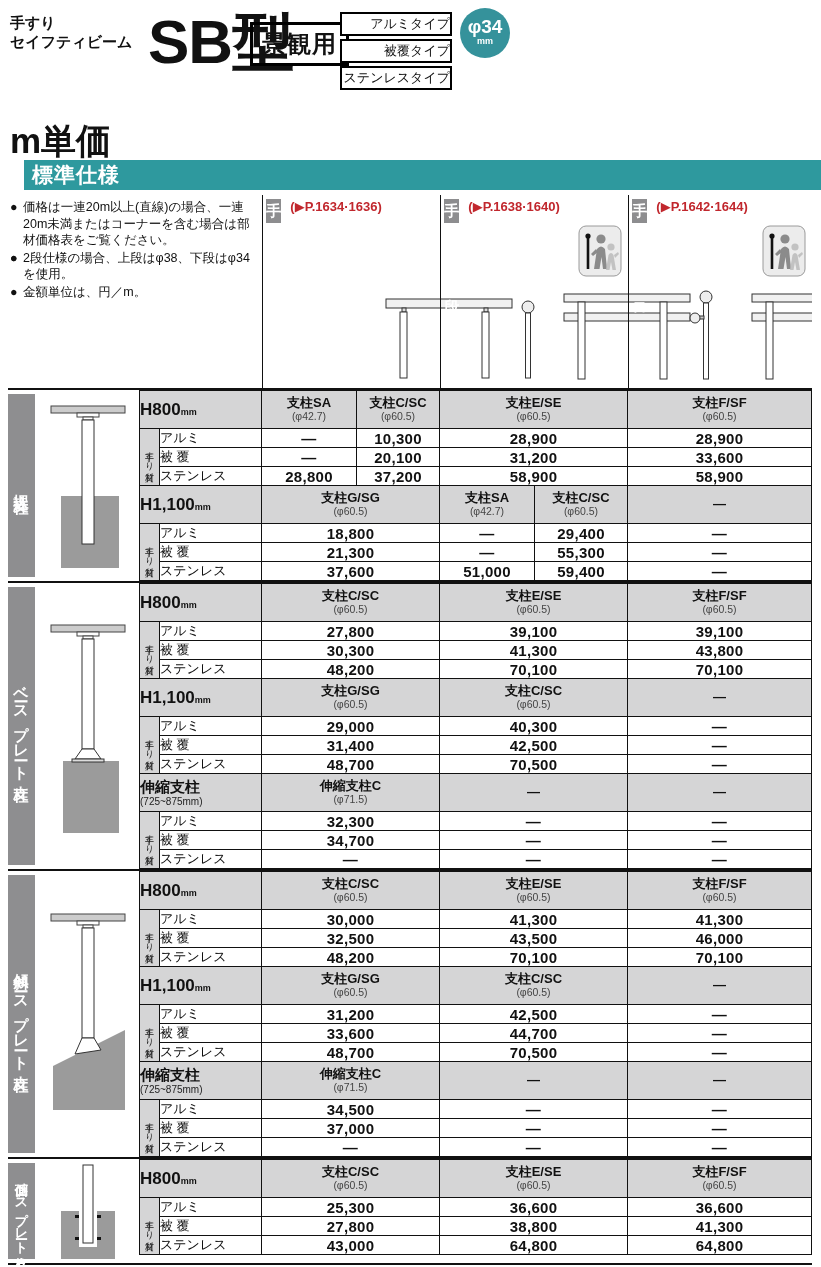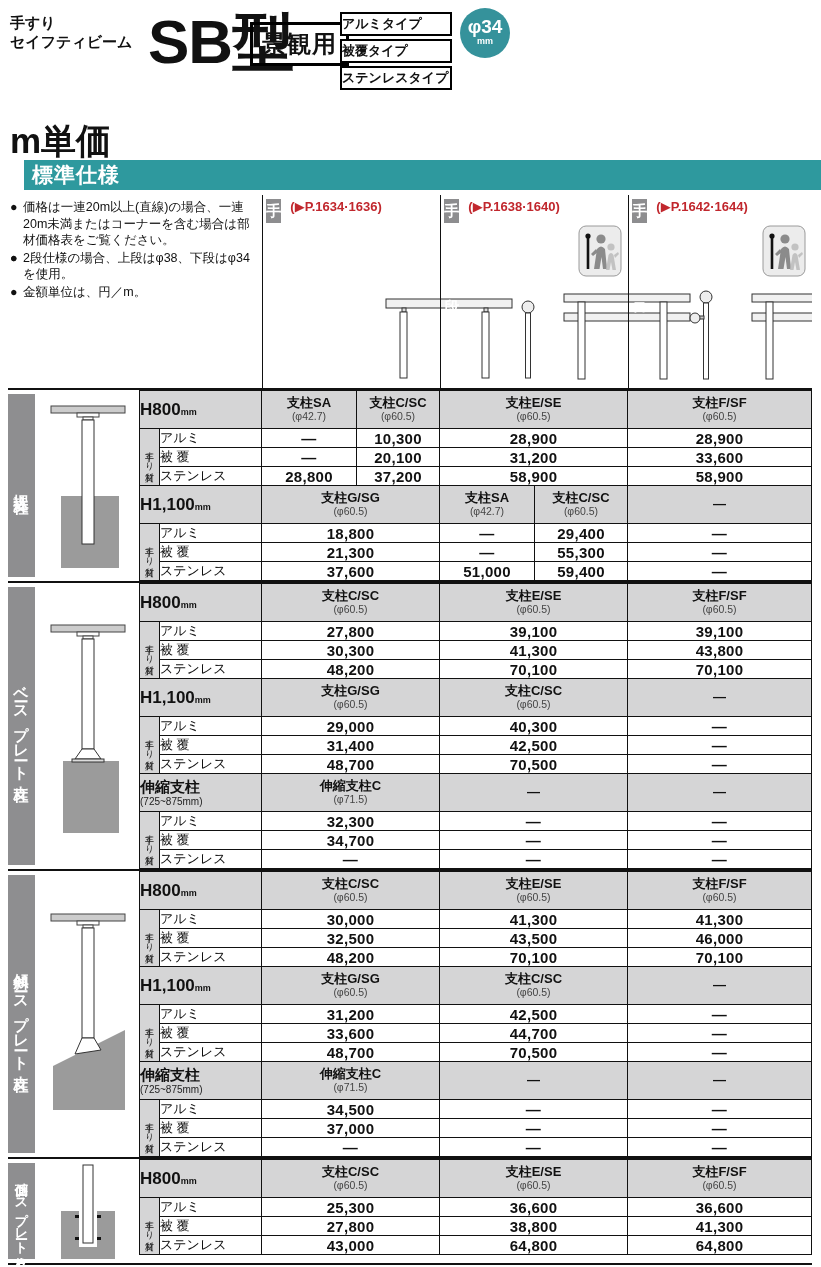--- a/index.html
+++ b/index.html
@@ -5,21 +5,21 @@
   html,body{margin:0;padding:0;background:#fff;}
   .page{position:relative;width:821px;height:1267px;background:#fff;overflow:hidden;
         font-family:"Liberation Sans","DejaVu Sans",sans-serif;color:#111;}
   
   .brand{position:absolute;left:0;top:0;width:656px;height:100px;}
   .brand-sub{position:absolute;left:10px;top:14px;font-size:15px;font-weight:bold;line-height:1.25;}
   .model{position:absolute;left:148px;top:0px;font-size:62px;font-weight:bold;letter-spacing:-1px;}
   .category-box{position:absolute;left:250px;top:22px;border:3px solid #000;font-size:24px;
                 font-weight:bold;padding:3px 9px;letter-spacing:1px;}
   .type-tags{position:absolute;left:340px;top:12px;width:112px;}
-  .type-tag{border:2px solid #000;background:#fff;font-size:13px;font-weight:bold;text-align:left;
+  .type-tag{border:2px solid #000;background:#fff;font-size:13px;font-weight:normal;text-align:right;
             padding:1px 0;margin-bottom:3px;letter-spacing:0;}
   .dia-badge{position:absolute;left:460px;top:8px;width:50px;height:50px;border-radius:50%;
              background:#35929b;color:#fff;text-align:center;}
   .dia-badge .v{display:block;font-size:19px;font-weight:bold;margin-top:9px;line-height:1;}
   .dia-badge .u{display:block;font-size:9px;font-weight:bold;line-height:1.2;}
   
   .price-heading{position:absolute;left:10px;top:118px;font-size:35px;font-weight:bold;}
   .spec-banner{position:absolute;left:24px;top:160px;width:804px;height:30px;background:#2e999e;
                color:#fff;font-size:21px;font-weight:bold;line-height:30px;padding-left:8px;
                box-sizing:border-box;letter-spacing:1px;}

